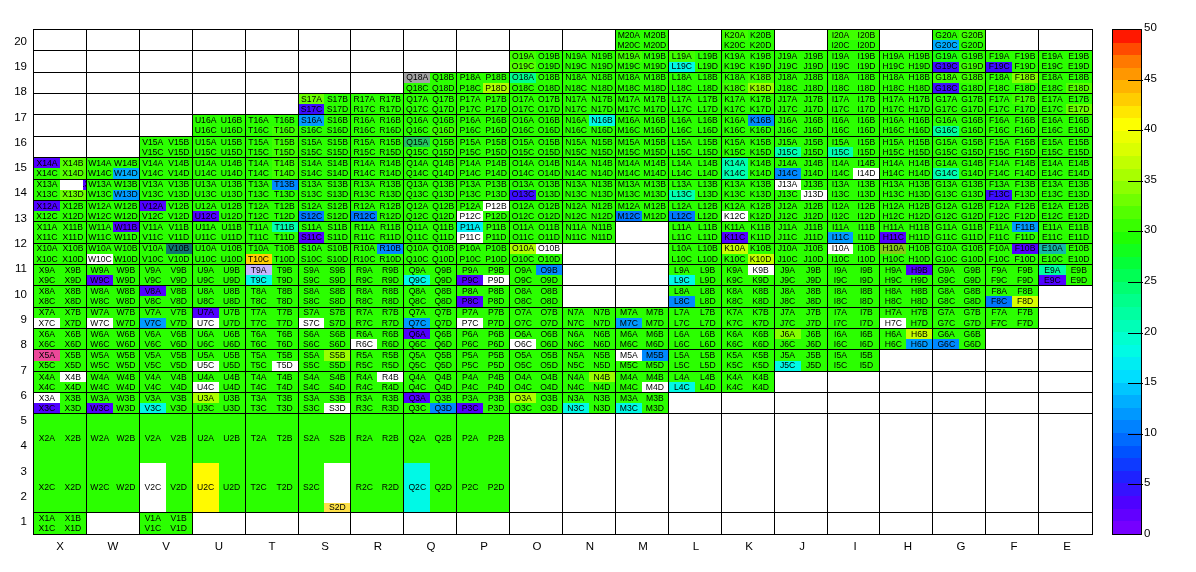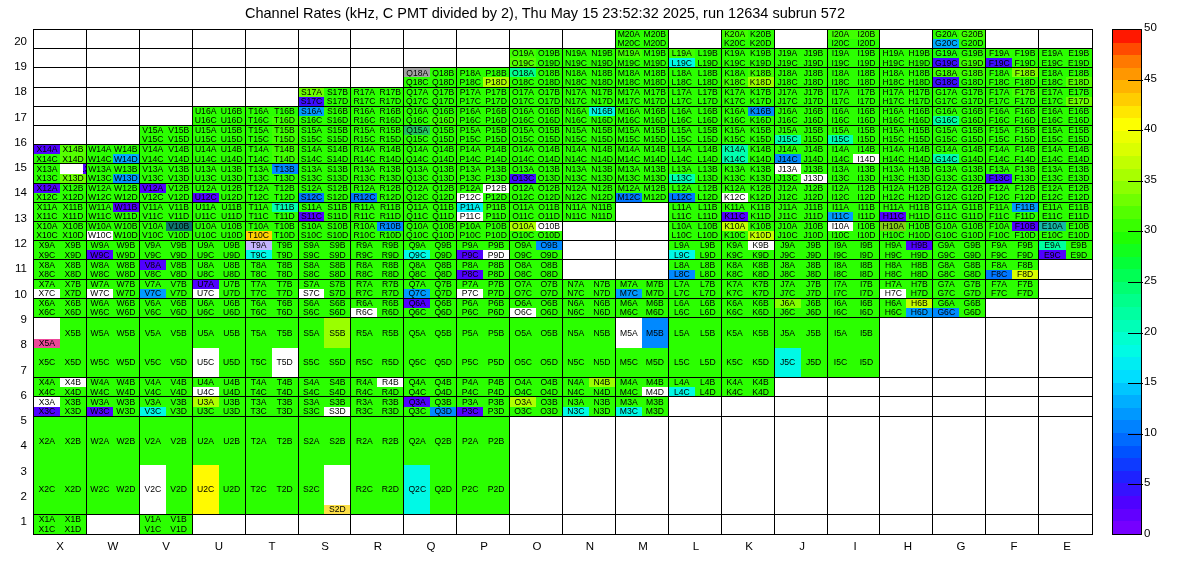--- a/index.html
+++ b/index.html
@@ -36,21 +36,20 @@
   #cbar .seg{flex:1 1 auto;}
   #cbticks{position:absolute;left:1112px;top:29px;width:80px;height:506px;}
   #cbticks .tk{position:absolute;left:32px;font-size:11.5px;line-height:1;}
   #cbticks .tkline{position:absolute;left:16px;width:15px;height:1px;background:#000;}
 </style>
 </head>
 <body>
 
 <div id="root">
 
-  <div id="title">Channel Rates (kHz, C PMT divided by 2), Thu May 15 23:52:32 2025, run 12634 subrun 572</div>
 
   <div id="plot">
     <div id="grid">
         <div class="bigcell">
           <div class="sub empty"></div>
           <div class="sub empty"></div>
           <div class="sub empty"></div>
           <div class="sub empty"></div>
         </div>
         <div class="bigcell">
@@ -1841,21 +1840,21 @@
           <div class="sub empty"></div>
           <div class="sub empty"></div>
         </div>
         <div class="bigcell lastcol">
           <div class="sub empty"></div>
           <div class="sub empty"></div>
           <div class="sub empty"></div>
           <div class="sub empty"></div>
         </div>
         <div class="bigcell">
-          <div class="sub" style="background: #ec4899; color: rgb(0, 0, 0); margin-top: 21px;">X5A</div>
+          <div class="sub" style="background: #ec4899; color: rgb(0, 0, 0);">X5A</div>
           <div class="sub" style="background: rgb(43, 255, 0); color: rgb(0, 0, 0);">X5B</div>
           <div class="sub" style="background: rgb(43, 255, 0); color: rgb(0, 0, 0);">X5C</div>
           <div class="sub" style="background: rgb(43, 255, 0); color: rgb(0, 0, 0);">X5D</div>
         </div>
         <div class="bigcell">
           <div class="sub" style="background: rgb(43, 255, 0); color: rgb(0, 0, 0);">W5A</div>
           <div class="sub" style="background: rgb(43, 255, 0); color: rgb(0, 0, 0);">W5B</div>
           <div class="sub" style="background: rgb(43, 255, 0); color: rgb(0, 0, 0);">W5C</div>
           <div class="sub" style="background: rgb(43, 255, 0); color: rgb(0, 0, 0);">W5D</div>
         </div>

